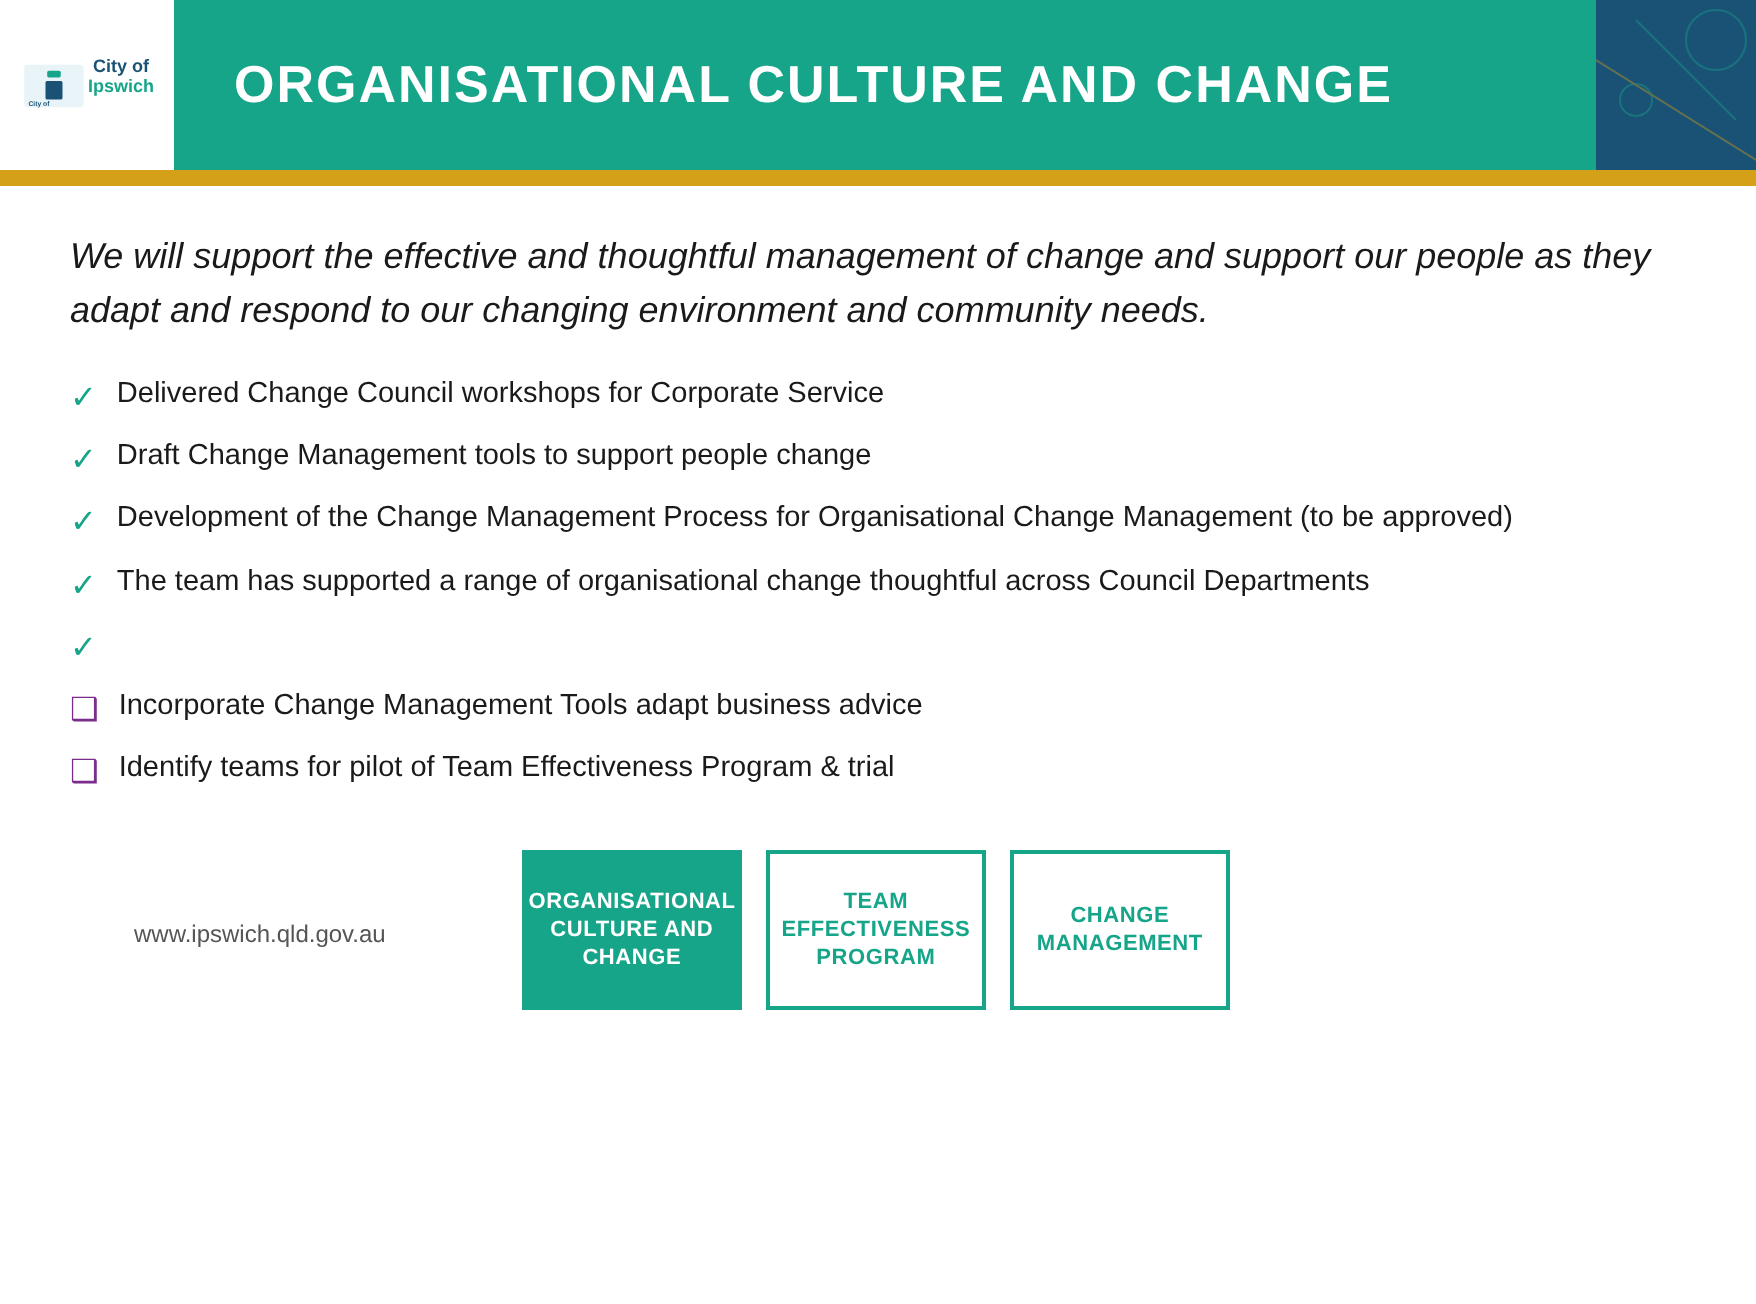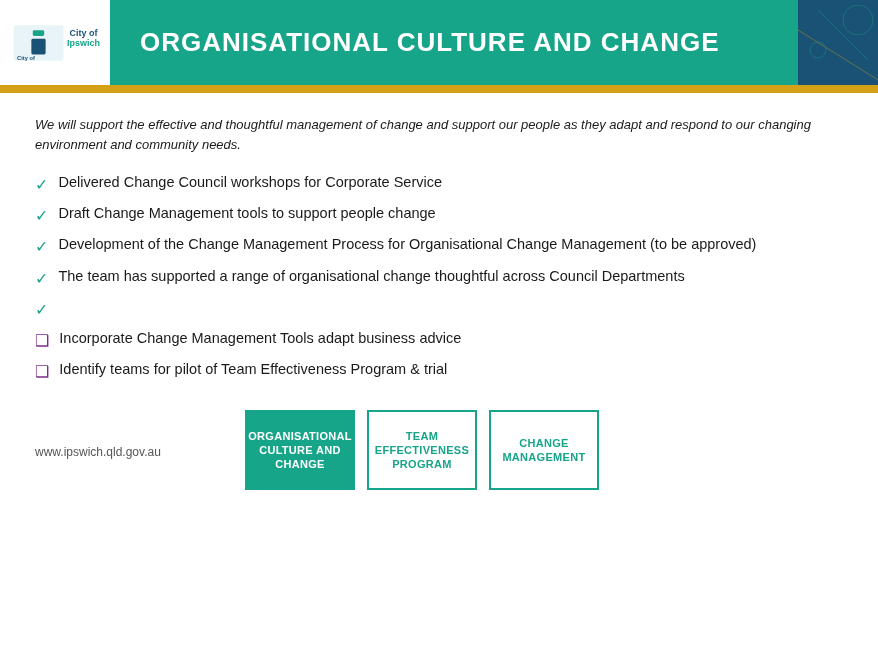--- a/index.html
+++ b/index.html
@@ -17,21 +17,21 @@
     .header {
       display: flex;
       align-items: stretch;
       height: 85px;
       background: #1a5276;
       position: relative;
     }
 
     .logo-area {
       background: #fff;
-      width: 110px;
+      width: 87px;
       display: flex;
       align-items: center;
       justify-content: center;
       flex-shrink: 0;
       padding: 10px;
     }
 
     .logo-svg {
       width: 80px;
       height: 60px;
@@ -59,21 +59,21 @@
       width: 100%;
     }
 
     
     .main {
       padding: 22px 35px 10px 35px;
     }
 
     .intro-text {
       font-style: italic;
-      font-size: 13px;
+      font-size: 18px;
       color: #1a1a1a;
       line-height: 1.5;
       margin-bottom: 18px;
     }
 
     .checklist {
       list-style: none;
       margin-bottom: 6px;
     }
 
@@ -99,20 +99,21 @@
       font-size: 16px;
       margin-right: 10px;
       margin-top: 1px;
       flex-shrink: 0;
     }
 
     .website {
       font-size: 12px;
       color: #555;
       margin-top: 4px;
+      margin-left: 32px;
     }
 
     .cards-row {
       display: flex;
       gap: 0;
       align-items: center;
       justify-content: center;
       flex: 1;
     }
 

